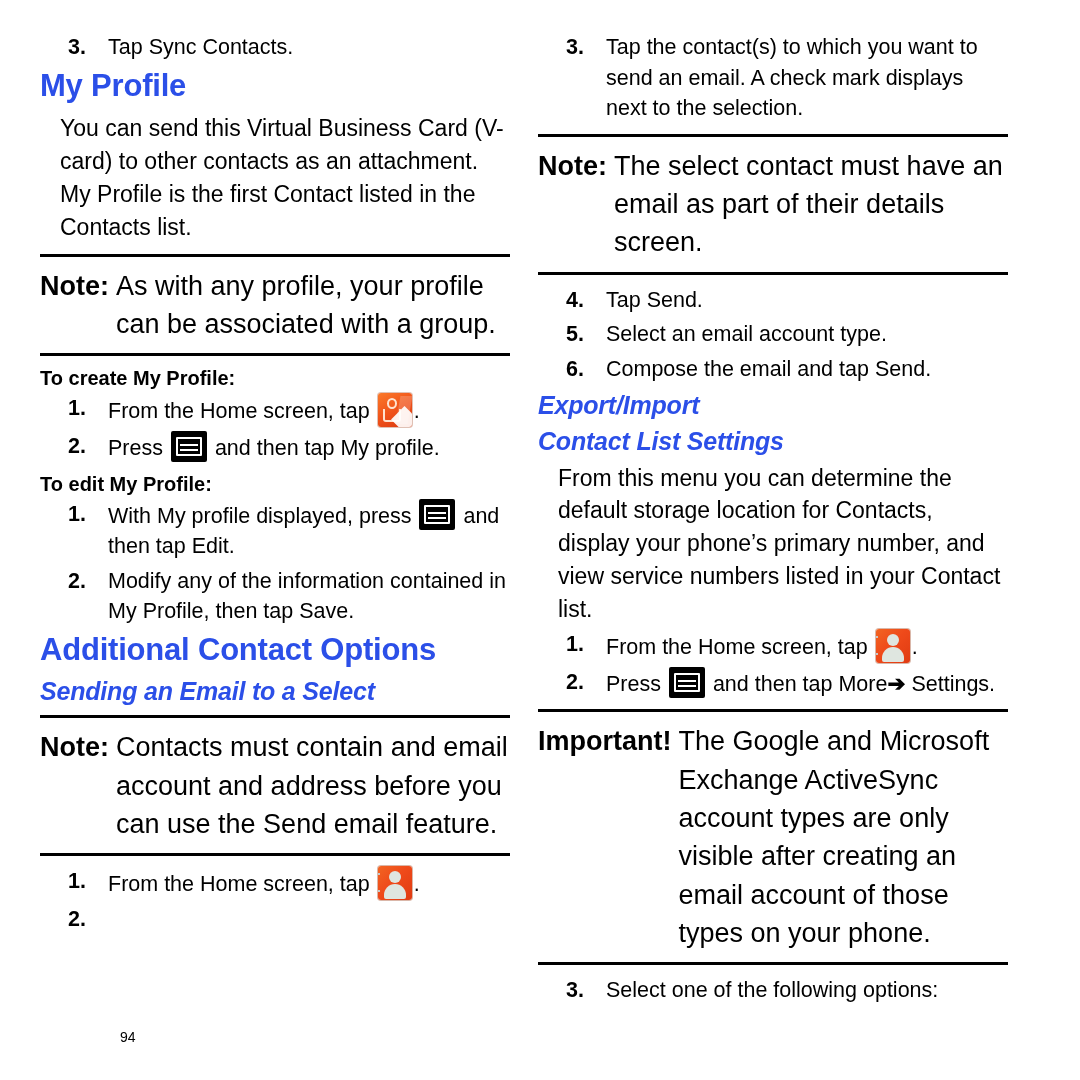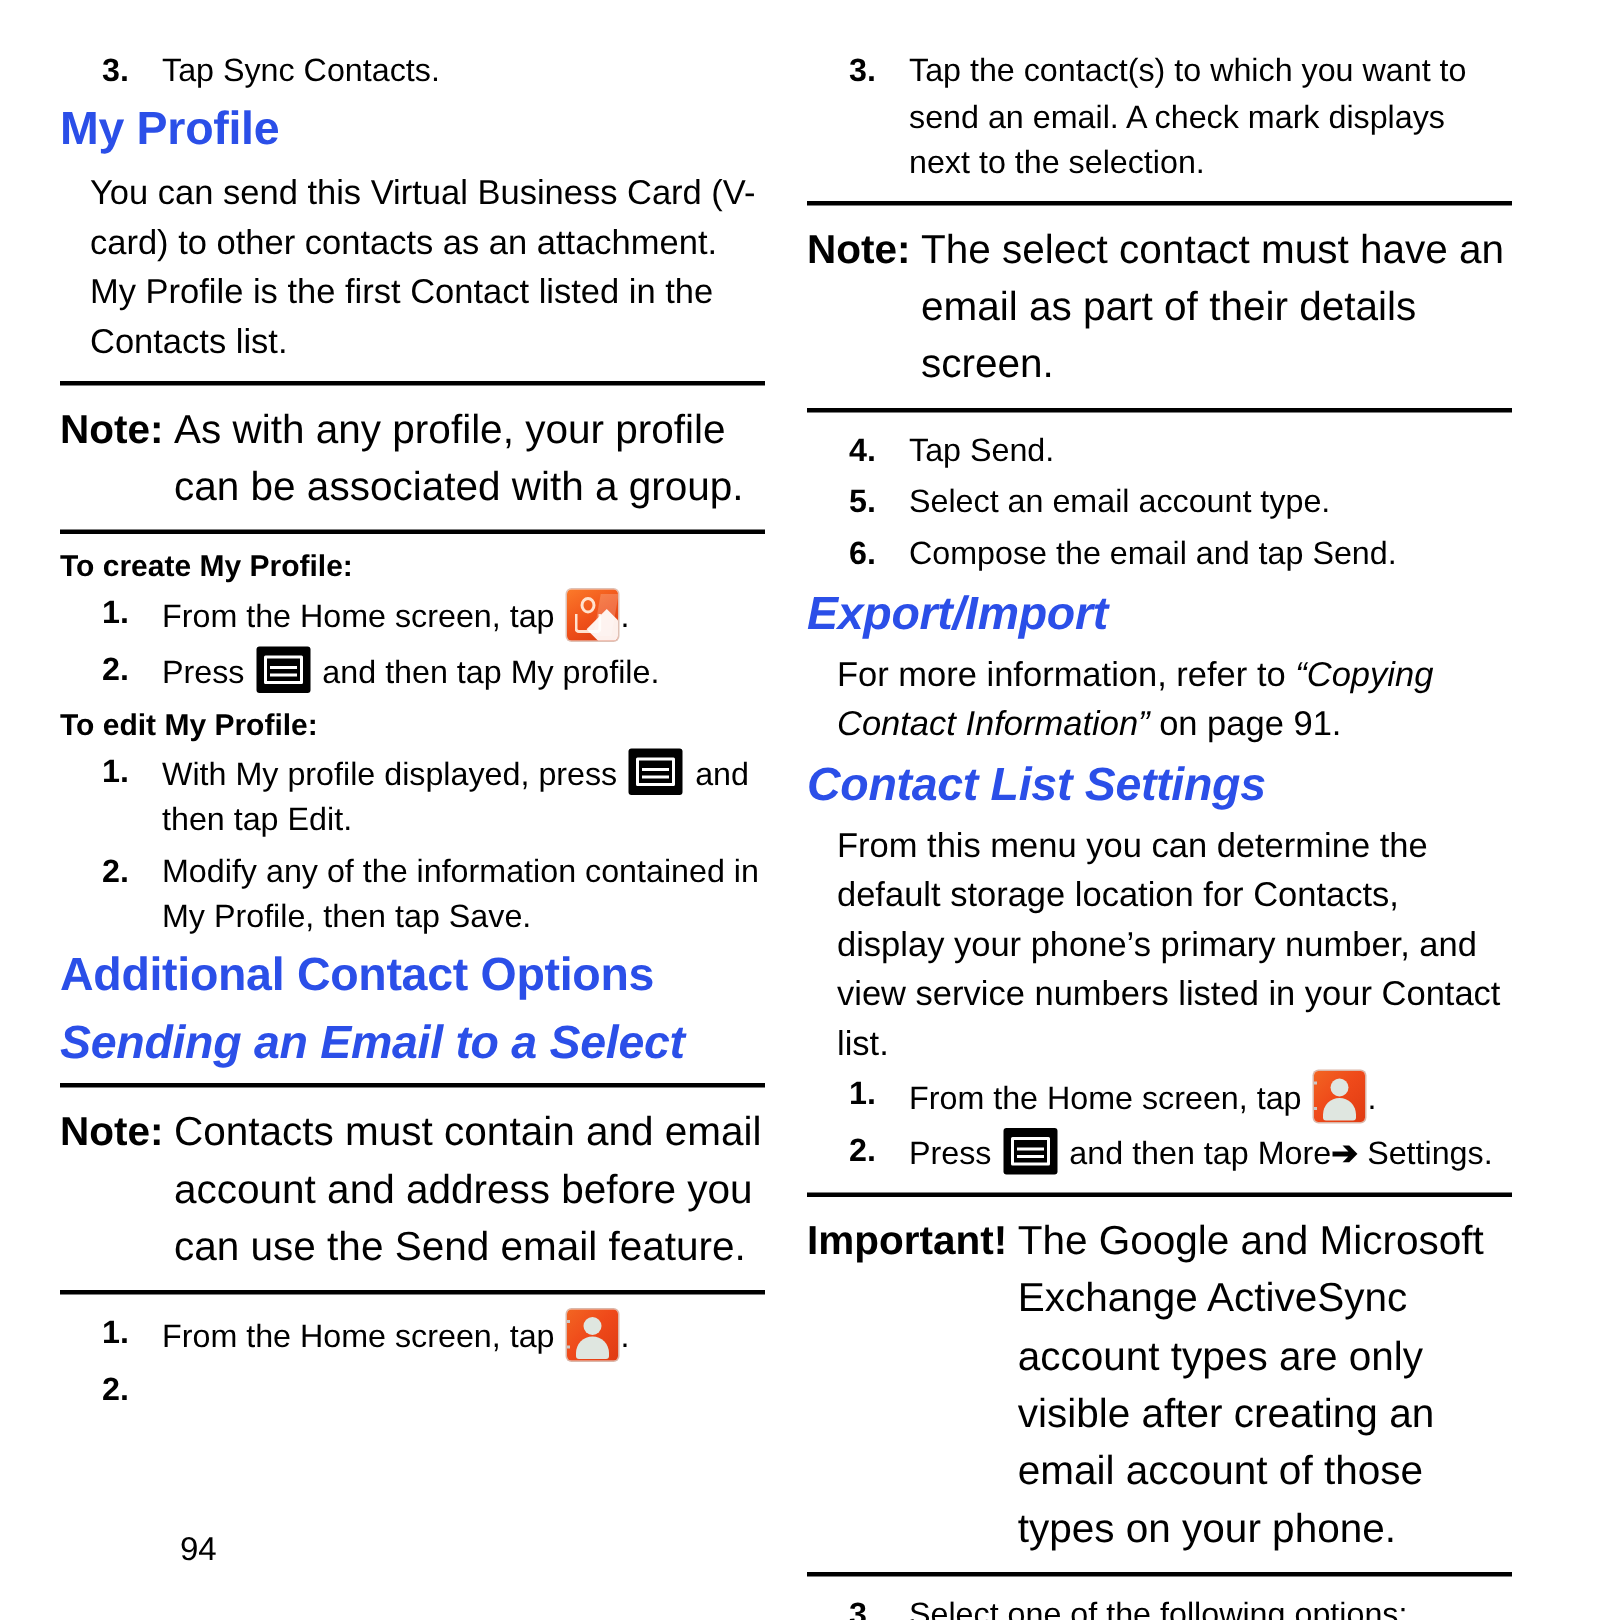--- a/index.html
+++ b/index.html
@@ -36,21 +36,21 @@
   .h1 {
     color: #2b4fe8;
     font-size: 31px;
     font-weight: bold;
     line-height: 1.12;
     letter-spacing: -0.2px;
     margin: 6px 0 9px 0;
   }
   .h2 {
     color: #2b4fe8;
-    font-size: 31px;
+    font-size: 25px;
     font-weight: bold;
     font-style: italic;
     line-height: 1.15;
     letter-spacing: -0.2px;
     margin: 7px 0 6px 0;
   }
   .h3 {
     font-size: 20px;
     font-weight: bold;
     line-height: 1.25;
@@ -241,21 +241,21 @@
     transform: skewX(-10deg);
   }
 
   .arrow { font-weight: bold; }
 
   
   .folio {
     position: absolute;
     left: 120px;
     bottom: 36px;
-    font-size: 22px;
+    font-size: 14px;
     line-height: 1;
     color: #000;
   }
 </style>
 </head>
 <body>
 
 <div class="page">
   <div class="columns">
 
@@ -353,21 +353,20 @@
         <span class="step-txt">Select an email account type.</span>
       </div>
 
       <div class="step">
         <span class="step-num">6.</span>
         <span class="step-txt"><span>Compose the email and tap </span><b>Send</b><span>.</span></span>
       </div>
 
       <div class="h2">Export/Import</div>
 
-      <p class="body-p"><span>For more information, refer to </span><i>“Copying Contact Information”</i><span> on page 91.</span></p>
 
       <div class="h2">Contact List Settings</div>
 
       <p class="body-p">From this menu you can determine the default storage location for Contacts, display your phone’s primary number, and view service numbers listed in your Contact list.</p>
 
       <div class="step">
         <span class="step-num">1.</span>
         <span class="step-txt"><span>From the Home screen, tap </span><span class="icon contacts-icon"><span class="tick-a"></span><span class="tick-b"></span><span class="head"></span><span class="torso"></span></span><span>.</span></span>
       </div>
 

